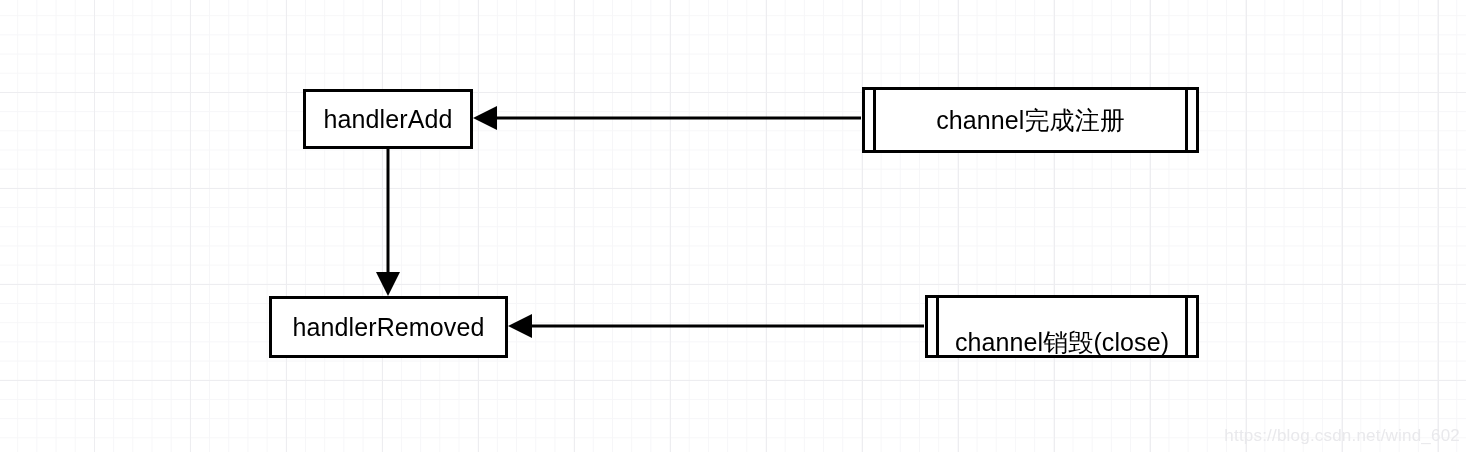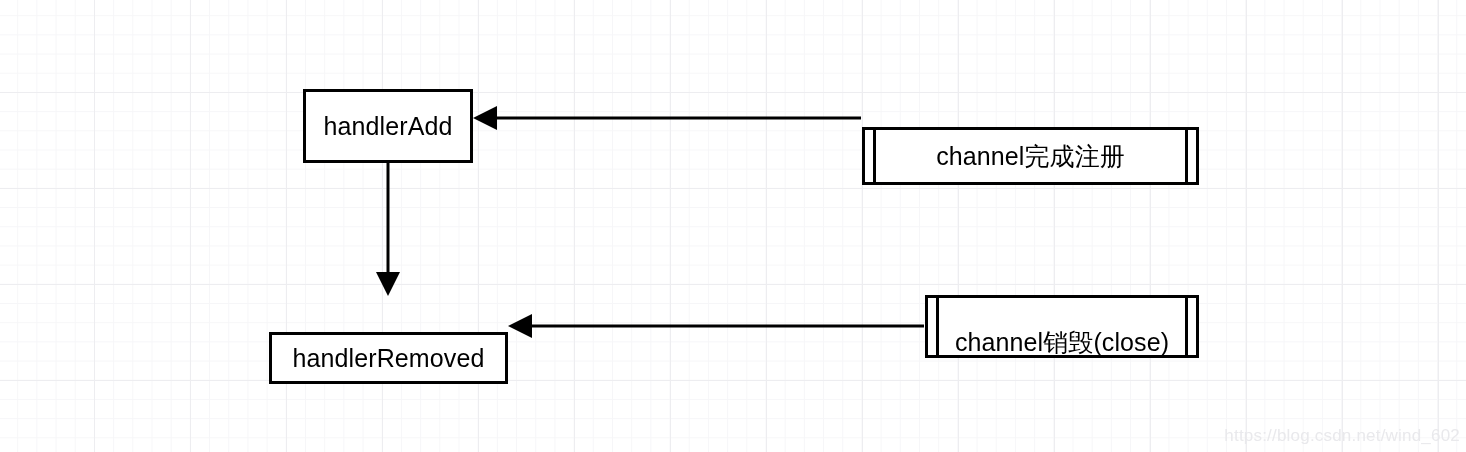--- a/index.html
+++ b/index.html
@@ -96,29 +96,29 @@
       <line x1="388" y1="149" x2="388" y2="275" stroke="#000000" stroke-width="3"></line>
       <polygon points="388,296 376,272 400,272" fill="#000000"></polygon>
     </g>
 
     <g>
       <line x1="924" y1="326" x2="530" y2="326" stroke="#000000" stroke-width="3"></line>
       <polygon points="508,326 532,314 532,338" fill="#000000"></polygon>
     </g>
   </svg>
 
-  <div class="node rect" style="left:303px; top:89px; width:170px; height:74px;">
+  <div class="node rect" style="left:303px; top:89px; width:170px; height:60px;">
     <span class="node-label">handlerAdd</span>
   </div>
 
-  <div class="node subprocess" style="left:862px; top:87px; width:337px; height:58px;margin-top:40px;">
+  <div class="node subprocess" style="left:862px; top:87px; width:337px; height:66px;">
     <span class="node-label">channel完成注册</span>
   </div>
 
-  <div class="node rect" style="left:269px; top:296px; width:239px; height:52px;margin-top:36px;">
+  <div class="node rect" style="left:269px; top:296px; width:239px; height:62px;">
     <span class="node-label">handlerRemoved</span>
   </div>
 
   <div class="node subprocess" style="left:925px; top:295px; width:274px; height:63px;align-items:flex-end;">
     <span class="node-label">channel销毁(close)</span>
   </div>
 
   <div id="watermark">https://blog.csdn.net/wind_602</div>
 </div>
 

